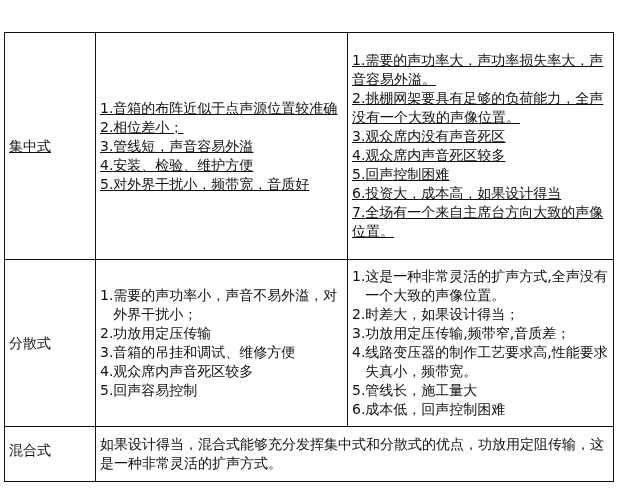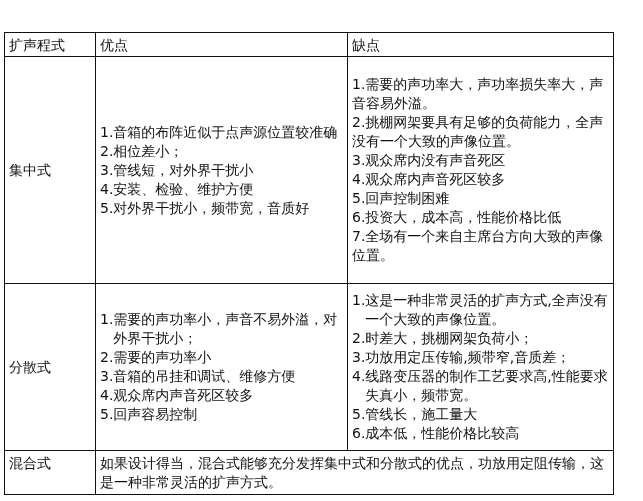--- a/index.html
+++ b/index.html
@@ -30,30 +30,30 @@
       padding: 0 4px;
       vertical-align: middle;
     }
     col.c1 { width: 91px; }
     col.c2 { width: 252px; }
     col.c3 { width: 266px; }
     tr.header-row td {
       height: 22px;
       padding-top: 1px;
     }
-    tr.row-central td { height: 226px; }
+    tr.row-central td { height: 226px; text-decoration: underline; }
     tr.row-distributed td { height: 166px; }
     tr.row-mixed td { height: 40px; }
     td.type-cell {
       vertical-align: middle;
       padding-left: 6px;
     }
     tr.row-mixed td.type-cell {
       vertical-align: top;
-      padding-top: 3px;
+      padding-top: 14px;
     }
     td.adv-cell {
       padding-left: 6px;
     }
     td.dis-cell {
       padding-left: 4px;
       vertical-align: top;
     }
     ol.item-list {
       list-style: none;
@@ -86,76 +86,71 @@
 </head>
 <body>
 
 <table class="sound-table">
   <colgroup>
     <col class="c1">
       <col class="c2">
       <col class="c3">
   </colgroup>
   <tbody>
-    <tr class="header-row">
-      <td>扩声程式</td>
-      <td>优点</td>
-      <td>缺点</td>
-    </tr>
 
     <tr class="row-central">
       <td class="type-cell">集中式</td>
       <td class="adv-cell">
         <ol class="item-list">
           <li>
               <span class="num">1.</span>
               <span class="txt">音箱的布阵近似于点声源位置较准确</span>
             </li>
           <li>
               <span class="num">2.</span>
               <span class="txt">相位差小；</span>
             </li>
           <li>
               <span class="num">3.</span>
-              <span class="txt">管线短，对外界干扰小</span>
+              <span class="txt">管线短，声音容易外溢</span>
             </li>
           <li>
               <span class="num">4.</span>
               <span class="txt">安装、检验、维护方便</span>
             </li>
           <li>
               <span class="num">5.</span>
               <span class="txt">对外界干扰小，频带宽，音质好</span>
             </li>
         </ol>
       </td>
       <td class="dis-cell flow">
         <ol class="item-list">
           <li><span class="num">1.</span><span class="txt">需要的声功率大，声功率损失率大，声音容易外溢。</span></li>
           <li><span class="num">2.</span><span class="txt">挑棚网架要具有足够的负荷能力，全声没有一个大致的声像位置。</span></li>
           <li><span class="num">3.</span><span class="txt">观众席内没有声音死区</span></li>
           <li><span class="num">4.</span><span class="txt">观众席内声音死区较多</span></li>
           <li><span class="num">5.</span><span class="txt">回声控制困难</span></li>
-          <li><span class="num">6.</span><span class="txt">投资大，成本高，性能价格比低</span></li>
+          <li><span class="num">6.</span><span class="txt">投资大，成本高，如果设计得当</span></li>
           <li><span class="num">7.</span><span class="txt">全场有一个来自主席台方向大致的声像位置。</span></li>
         </ol>
       </td>
     </tr>
 
     <tr class="row-distributed">
       <td class="type-cell">分散式</td>
       <td class="adv-cell">
         <ol class="item-list">
           <li>
               <span class="num">1.</span>
               <span class="txt">需要的声功率小，声音不易外溢，对外界干扰小；</span>
             </li>
           <li>
               <span class="num">2.</span>
-              <span class="txt">需要的声功率小</span>
+              <span class="txt">功放用定压传输</span>
             </li>
           <li>
               <span class="num">3.</span>
               <span class="txt">音箱的吊挂和调试、维修方便</span>
             </li>
           <li>
               <span class="num">4.</span>
               <span class="txt">观众席内声音死区较多</span>
             </li>
           <li>
@@ -165,37 +160,37 @@
         </ol>
       </td>
       <td class="dis-cell">
         <ol class="item-list">
           <li>
               <span class="num">1.</span>
               <span class="txt">这是一种非常灵活的扩声方式,全声没有一个大致的声像位置。</span>
             </li>
           <li>
               <span class="num">2.</span>
-              <span class="txt">时差大，挑棚网架负荷小；</span>
+              <span class="txt">时差大，如果设计得当；</span>
             </li>
           <li>
               <span class="num">3.</span>
               <span class="txt">功放用定压传输,频带窄,音质差；</span>
             </li>
           <li>
               <span class="num">4.</span>
               <span class="txt">线路变压器的制作工艺要求高,性能要求失真小，频带宽。</span>
             </li>
           <li>
               <span class="num">5.</span>
               <span class="txt">管线长，施工量大</span>
             </li>
           <li>
               <span class="num">6.</span>
-              <span class="txt">成本低，性能价格比较高</span>
+              <span class="txt">成本低，回声控制困难</span>
             </li>
         </ol>
       </td>
     </tr>
 
     <tr class="row-mixed">
       <td class="type-cell">混合式</td>
       <td class="mixed-desc" colspan="2">如果设计得当，混合式能够充分发挥集中式和分散式的优点，功放用定阻传输，这是一种非常灵活的扩声方式。</td>
     </tr>
   </tbody>

